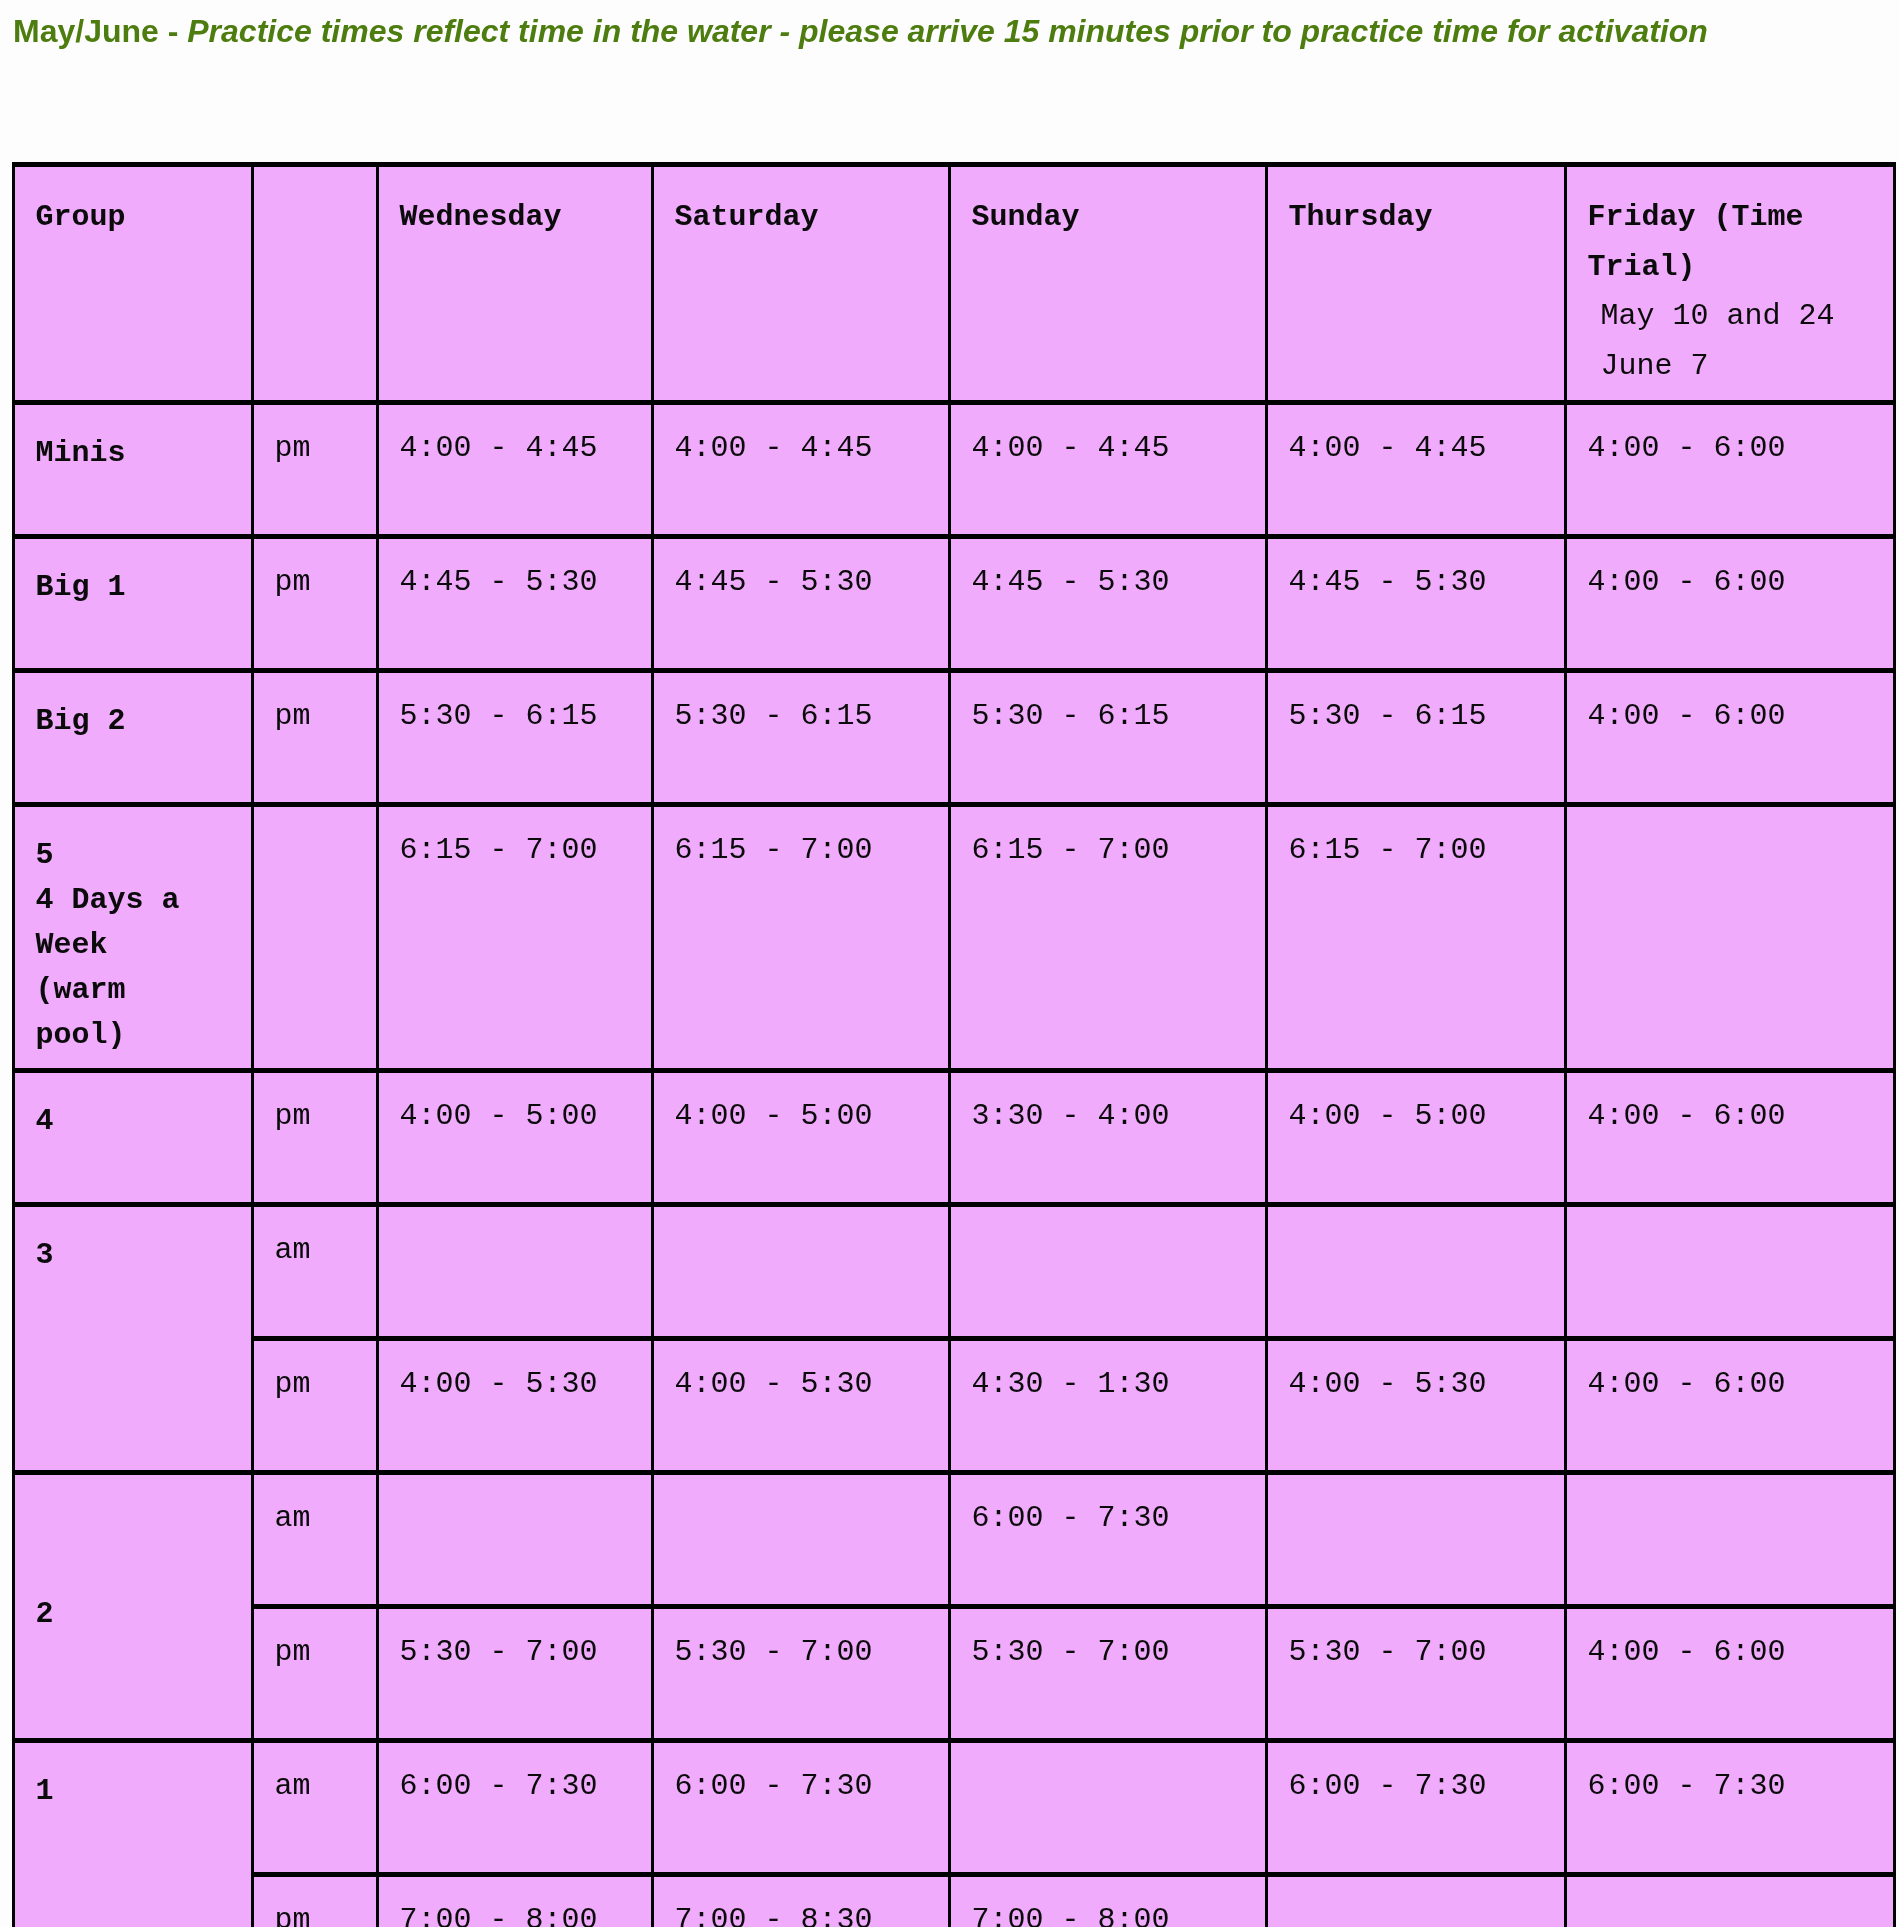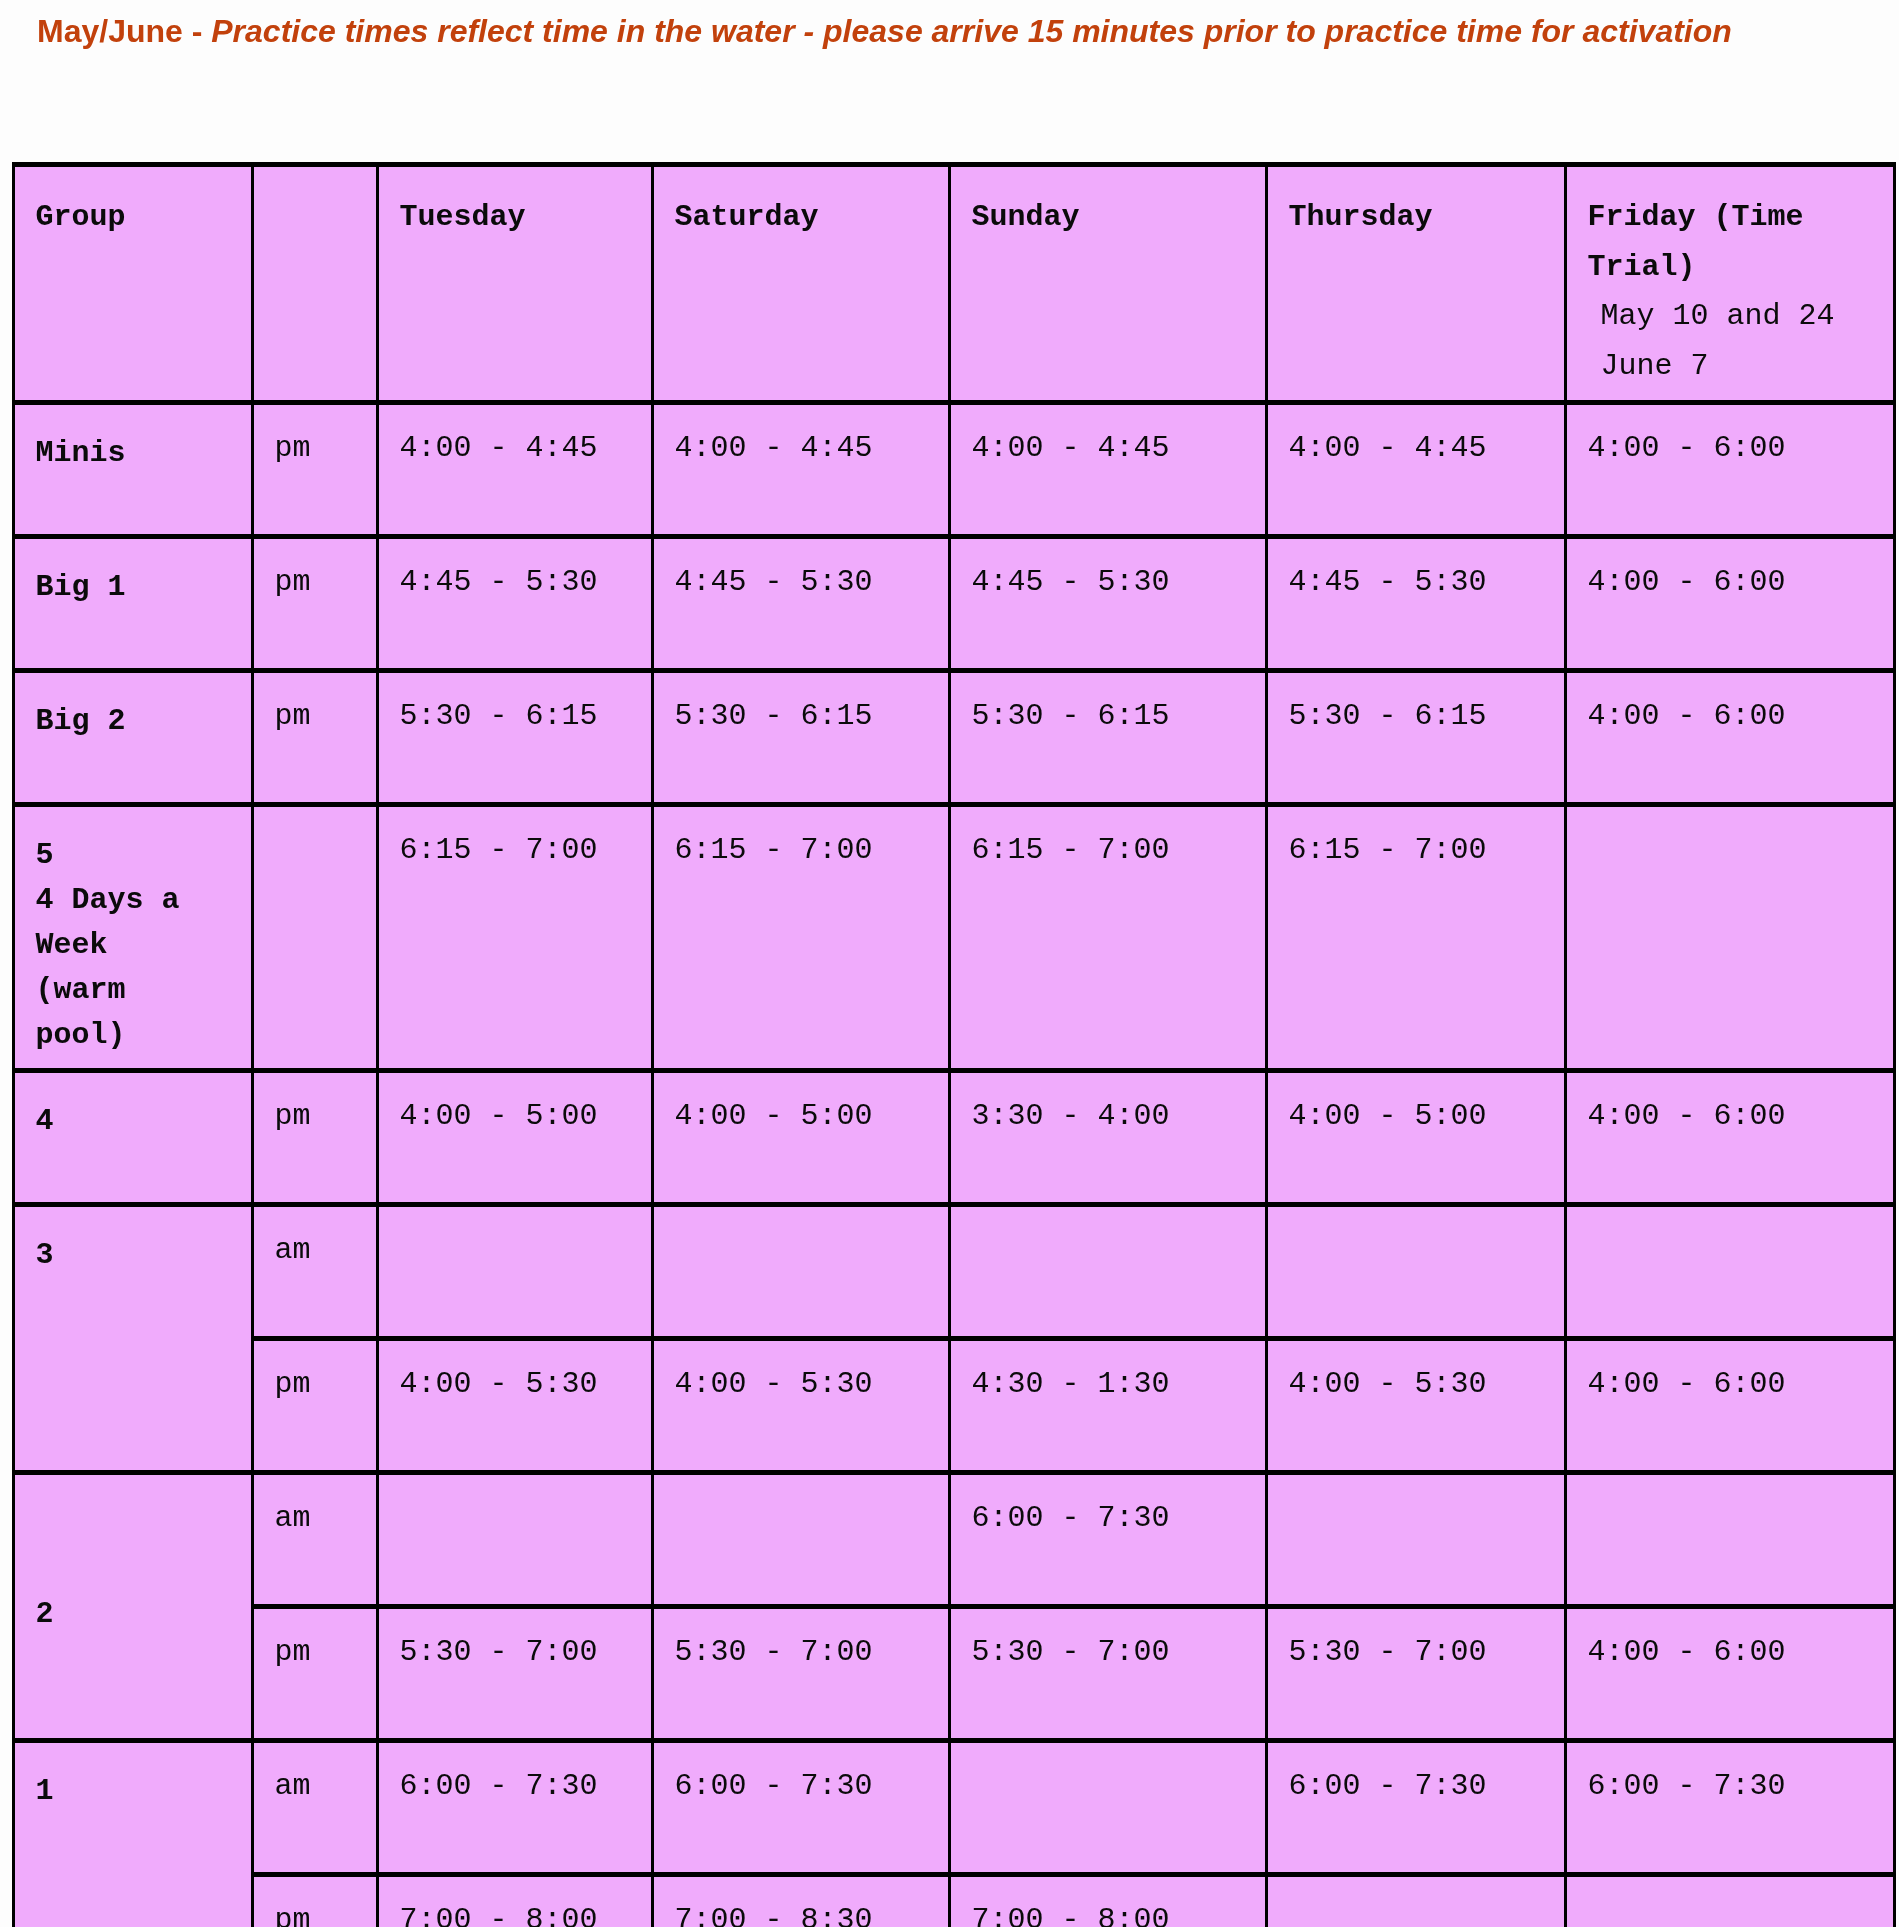--- a/index.html
+++ b/index.html
@@ -13,23 +13,22 @@
   }
 
   
   .title {
     position: absolute;
     left: 13px;
     top: 5.6px;
     width: 1809px;
     font-size: 32px;
     font-weight: 700;
-    color: #c2410c;
+    color: #4d7c0f;
     line-height: 1.6;
-    margin-left: 24px;
   }
   .title .emph { font-style: italic; }
 
   
   table.schedule {
     position: absolute;
     left: 12px;
     top: 162px;
     width: 1881px;
     border-collapse: collapse;
@@ -76,21 +75,21 @@
     <col style="width:275px">
     <col style="width:297px">
     <col style="width:317px">
     <col style="width:299px">
     <col style="width:329px">
   </colgroup>
   <thead>
     <tr data-name="header-row">
       <th data-name="column-header-group">Group</th>
       <th data-name="column-header-ampm"></th>
-      <th data-name="column-header-monday">Tuesday</th>
+      <th data-name="column-header-monday">Wednesday</th>
       <th data-name="column-header-tuesday">Saturday</th>
       <th data-name="column-header-wednesday">Sunday</th>
       <th data-name="column-header-thursday">Thursday</th>
       <th data-name="column-header-friday">
         <div data-name="friday-header-title">Friday (Time Trial)</div>
         <div class="note" data-name="friday-note-line-1">May 10 and 24</div>
         <div class="note" data-name="friday-note-line-2">June 7</div>
       </th>
     </tr>
   </thead>

